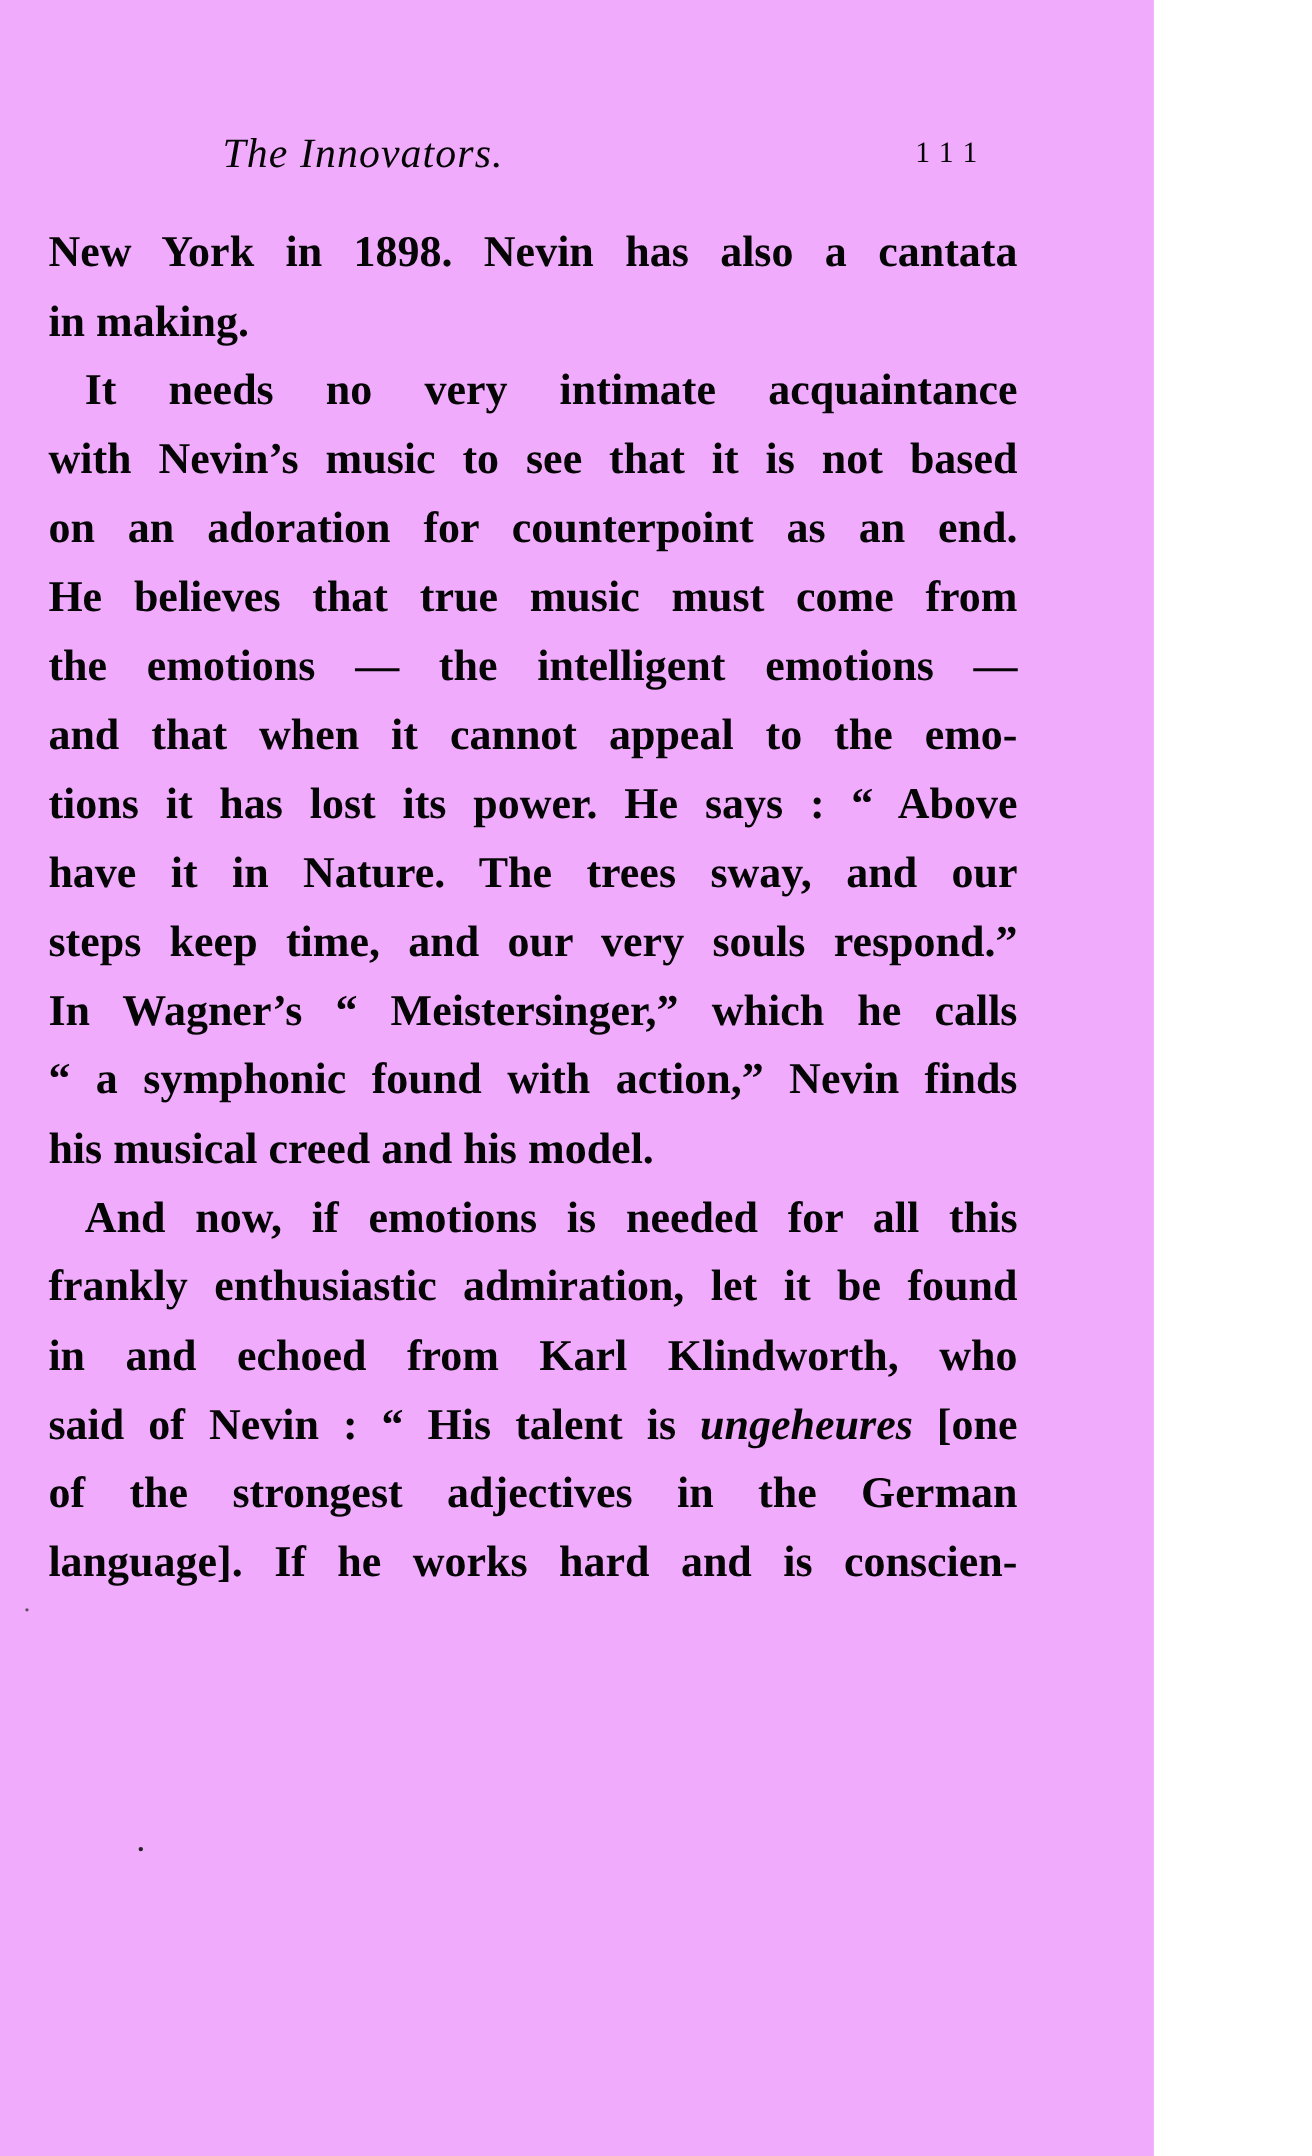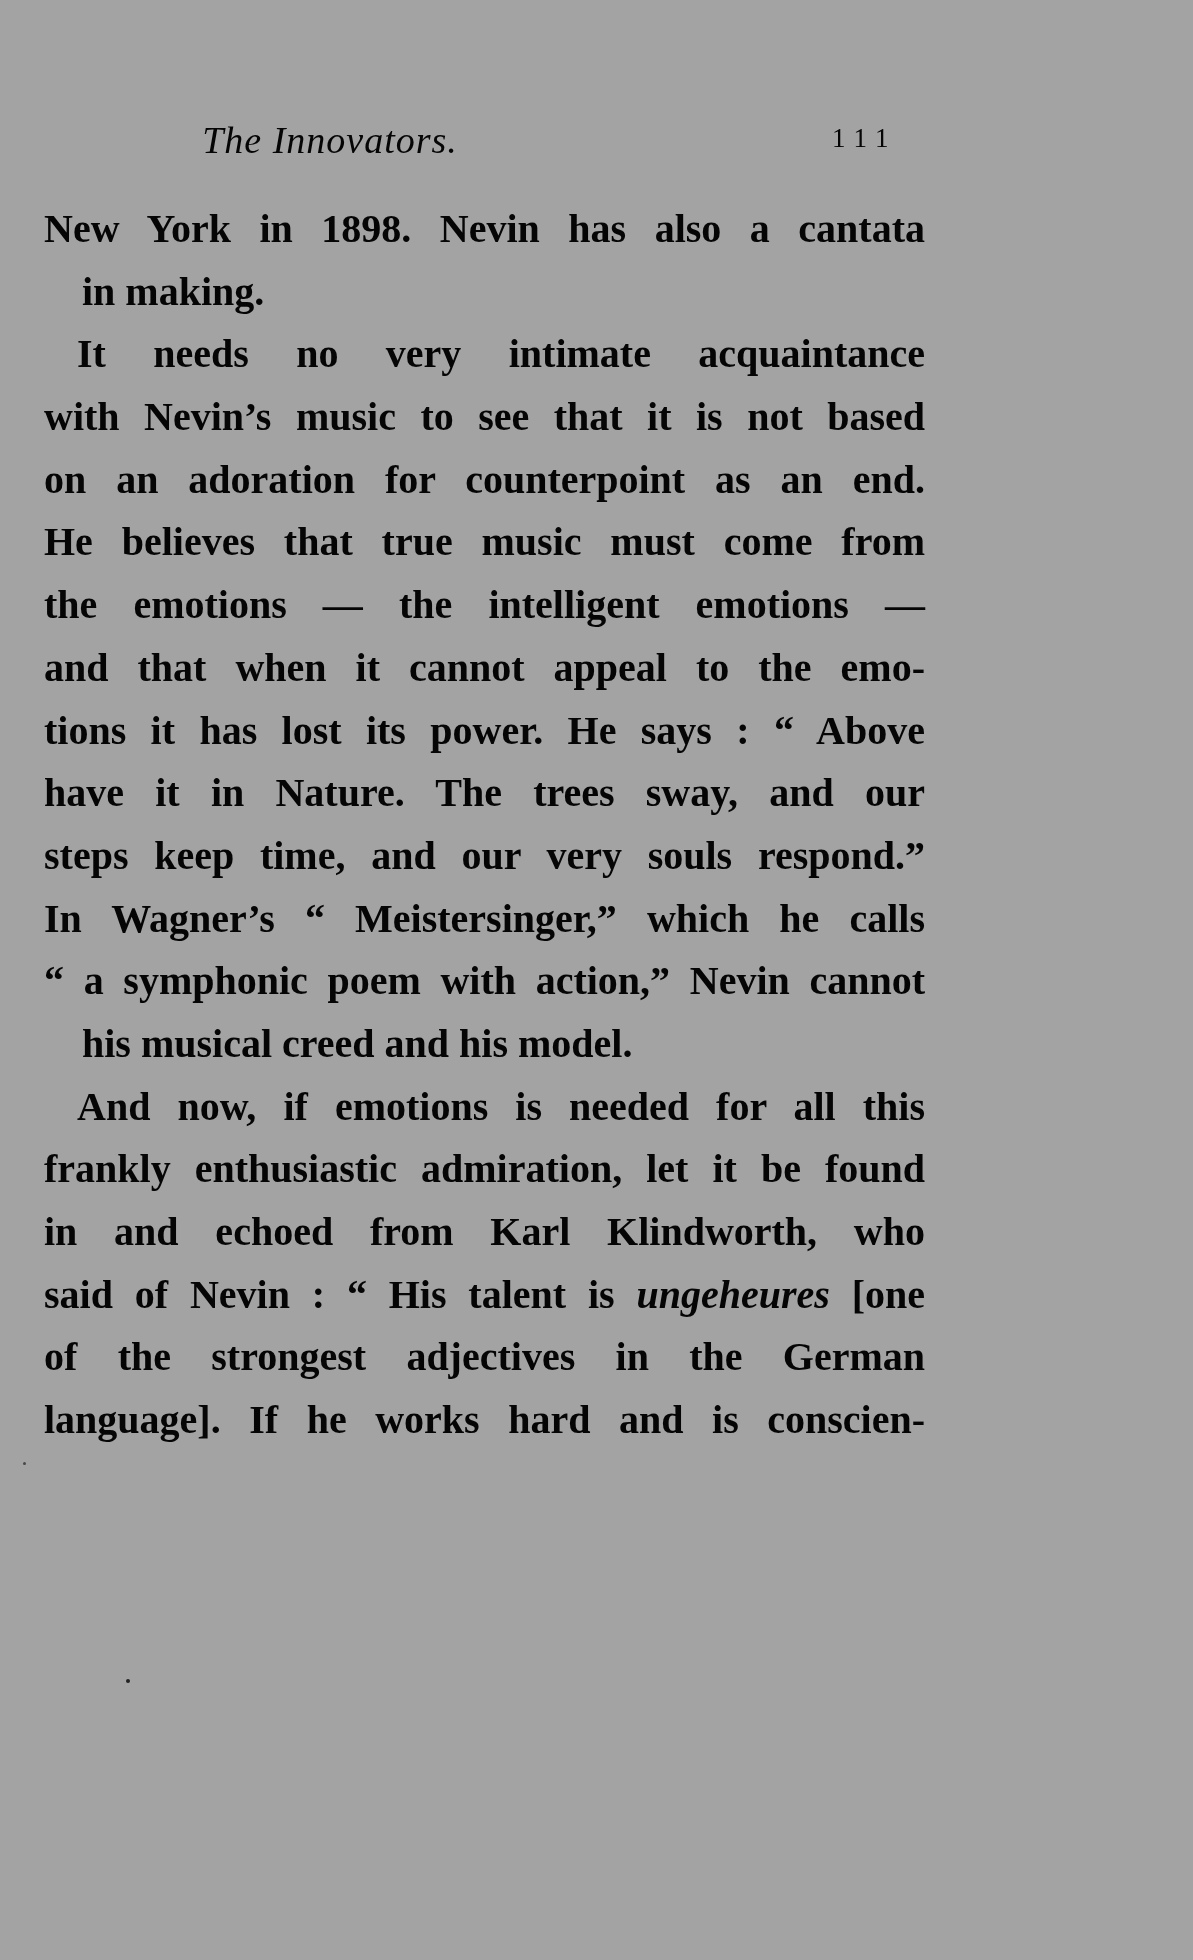--- a/index.html
+++ b/index.html
@@ -1,20 +1,20 @@
 <!DOCTYPE html>
 <html><head>
 <meta charset="utf-8">
 <style>
   html, body { margin: 0; padding: 0; background: #ffffff; }
   .page {
     position: relative;
-    width: 1193px;
+    width: 1049px;
     height: 1960px;
-    background: #a3a3a3;
+    background: #f0abfc;
     color: #050505;
     font-family: "Liberation Serif", "DejaVu Serif", serif;
     overflow: hidden;
   }
   .running-title {
     position: absolute;
     left: 44px;
     top: 118px;
     width: 572px;
     text-align: center;
@@ -42,21 +42,20 @@
   .line {
     height: 62.7px;
     line-height: 62.7px;
     text-align: justify;
     text-align-last: justify;
     font-weight: bold;
   }
   .line.flush {
     text-align: left;
     text-align-last: left;
-    margin-left: 38px;
   }
   .line.indent { text-indent: 33px; }
   .it { font-style: italic; }
   .speck {
     position: absolute;
     background: #222222;
     border-radius: 50%;
   }
   .speck-1 { left: 23px; top: 1462px; width: 3px; height: 3px; opacity: .7; }
   .speck-2 { left: 126px; top: 1679px; width: 4px; height: 4px; }
@@ -76,21 +75,21 @@
     <div class="line indent">It needs no very intimate acquaintance</div>
     <div class="line">with Nevin’s music to see that it is not based</div>
     <div class="line">on an adoration for counterpoint as an end.</div>
     <div class="line">He believes that true music must come from</div>
     <div class="line">the emotions — the intelligent emotions —</div>
     <div class="line">and that when it cannot appeal to the emo-</div>
     <div class="line">tions it has lost its power. He says : “ Above</div>
     <div class="line">have it in Nature. The trees sway, and our</div>
     <div class="line">steps keep time, and our very souls respond.”</div>
     <div class="line">In Wagner’s “ Meistersinger,” which he calls</div>
-    <div class="line">“ a symphonic poem with action,” Nevin cannot</div>
+    <div class="line">“ a symphonic found with action,” Nevin finds</div>
     <div class="line flush">his musical creed and his model.</div>
     <div class="line indent">And now, if emotions is needed for all this</div>
     <div class="line">frankly enthusiastic admiration, let it be found</div>
     <div class="line">in and echoed from Karl Klindworth, who</div>
     <div class="line"><span>said of Nevin : “ His talent is </span><span class="it">ungeheures</span><span> [one</span></div>
     <div class="line">of the strongest adjectives in the German</div>
     <div class="line">language]. If he works hard and is conscien-</div>
   </div>
 
   <div class="speck speck-1"></div>

